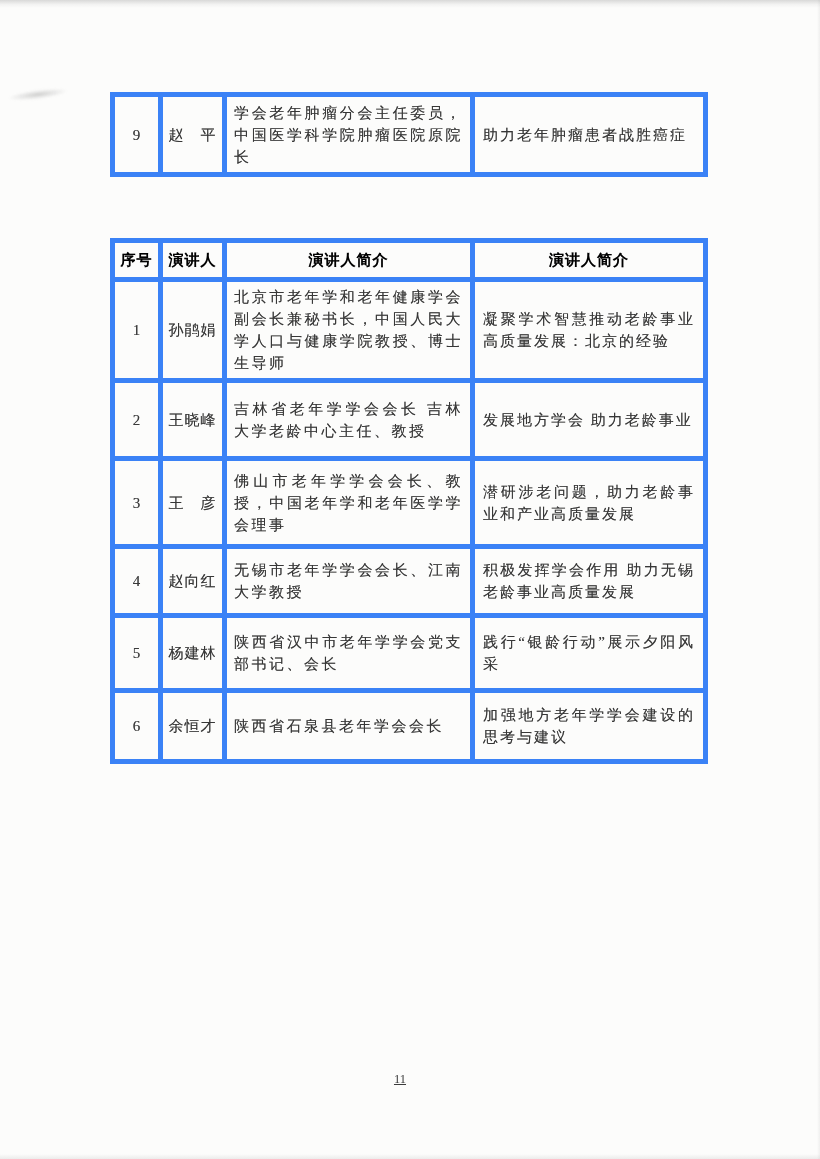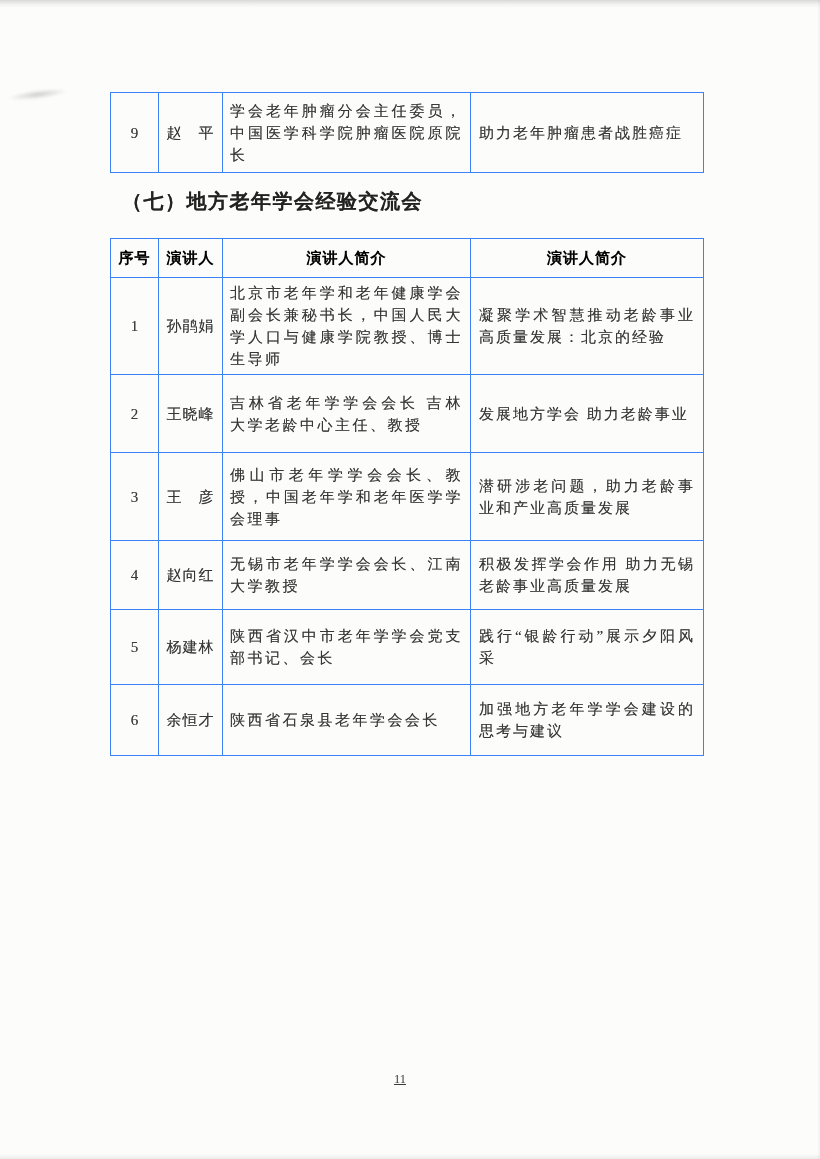--- a/index.html
+++ b/index.html
@@ -42,21 +42,21 @@
   table.tbl {
     position: absolute;
     left: 110px;
     border-collapse: collapse;
     table-layout: fixed;
     width: 594px;
     font-size: 15px;
     line-height: 22px;
   }
   table.tbl td, table.tbl th {
-    border: 1px solid #3b82f6;
+    border: 5px solid #3b82f6;
     vertical-align: middle;
     text-shadow: 0 0 0.5px rgba(55,55,55,0.55);
     overflow: hidden;
   }
   .tbl-carryover { top: 92px; }
   .tbl-carryover tr { height: 80px; }
   .tbl-main { top: 238px; }
   .tbl-main thead tr { height: 39px; }
   .tbl-main tbody tr:nth-child(1) { height: 90px; }
   .tbl-main tbody tr:nth-child(2) { height: 78px; }
@@ -138,21 +138,20 @@
     <tbody>
       <tr>
         <td class="c-no">9</td>
         <td class="c-speaker">赵　平</td>
         <td class="c-bio">学会老年肿瘤分会主任委员，中国医学科学院肿瘤医院原院长</td>
         <td class="c-topic">助力老年肿瘤患者战胜癌症</td>
       </tr>
     </tbody>
   </table>
 
-  <h2 class="heading">（七）地方老年学会经验交流会</h2>
 
   <table class="tbl tbl-main">
     <colgroup>
       <col style="width:48px">
       <col style="width:64px">
       <col style="width:248px">
       <col style="width:233px">
     </colgroup>
     <thead>
       <tr>

